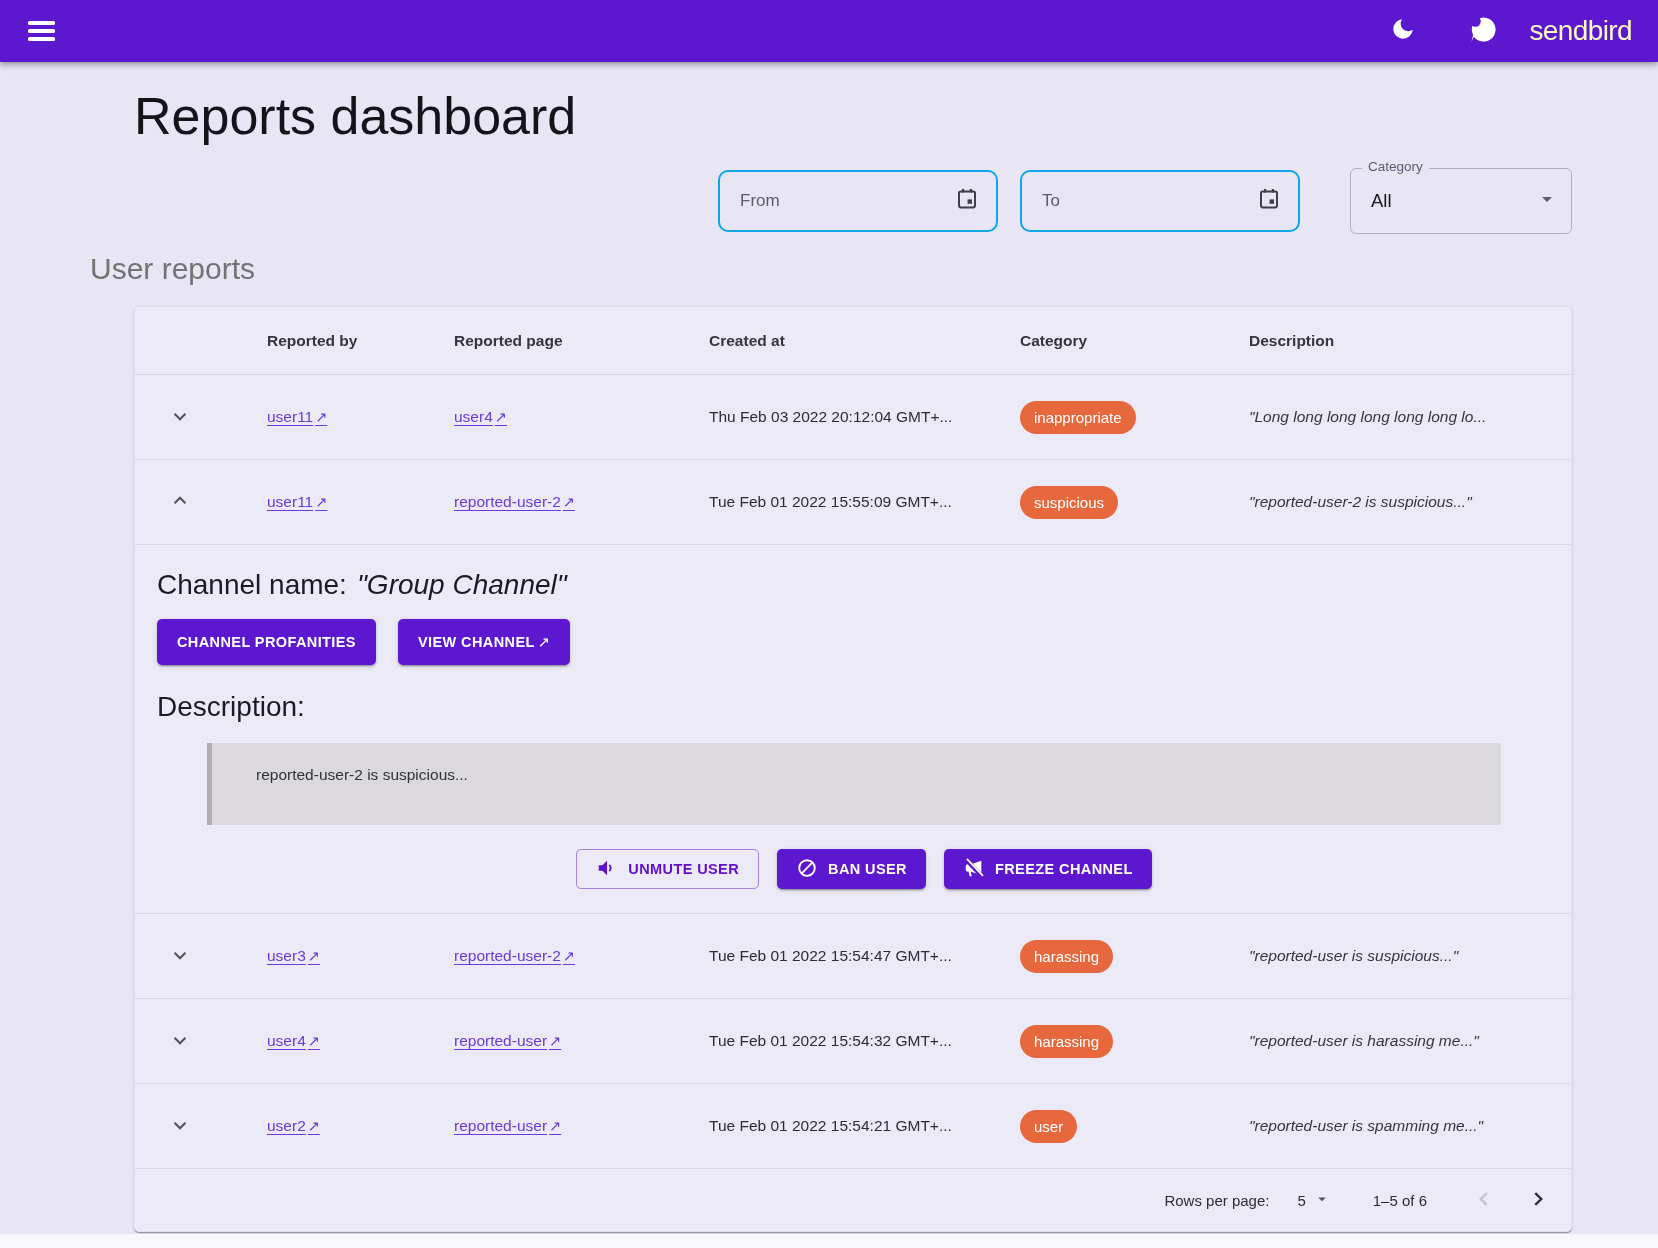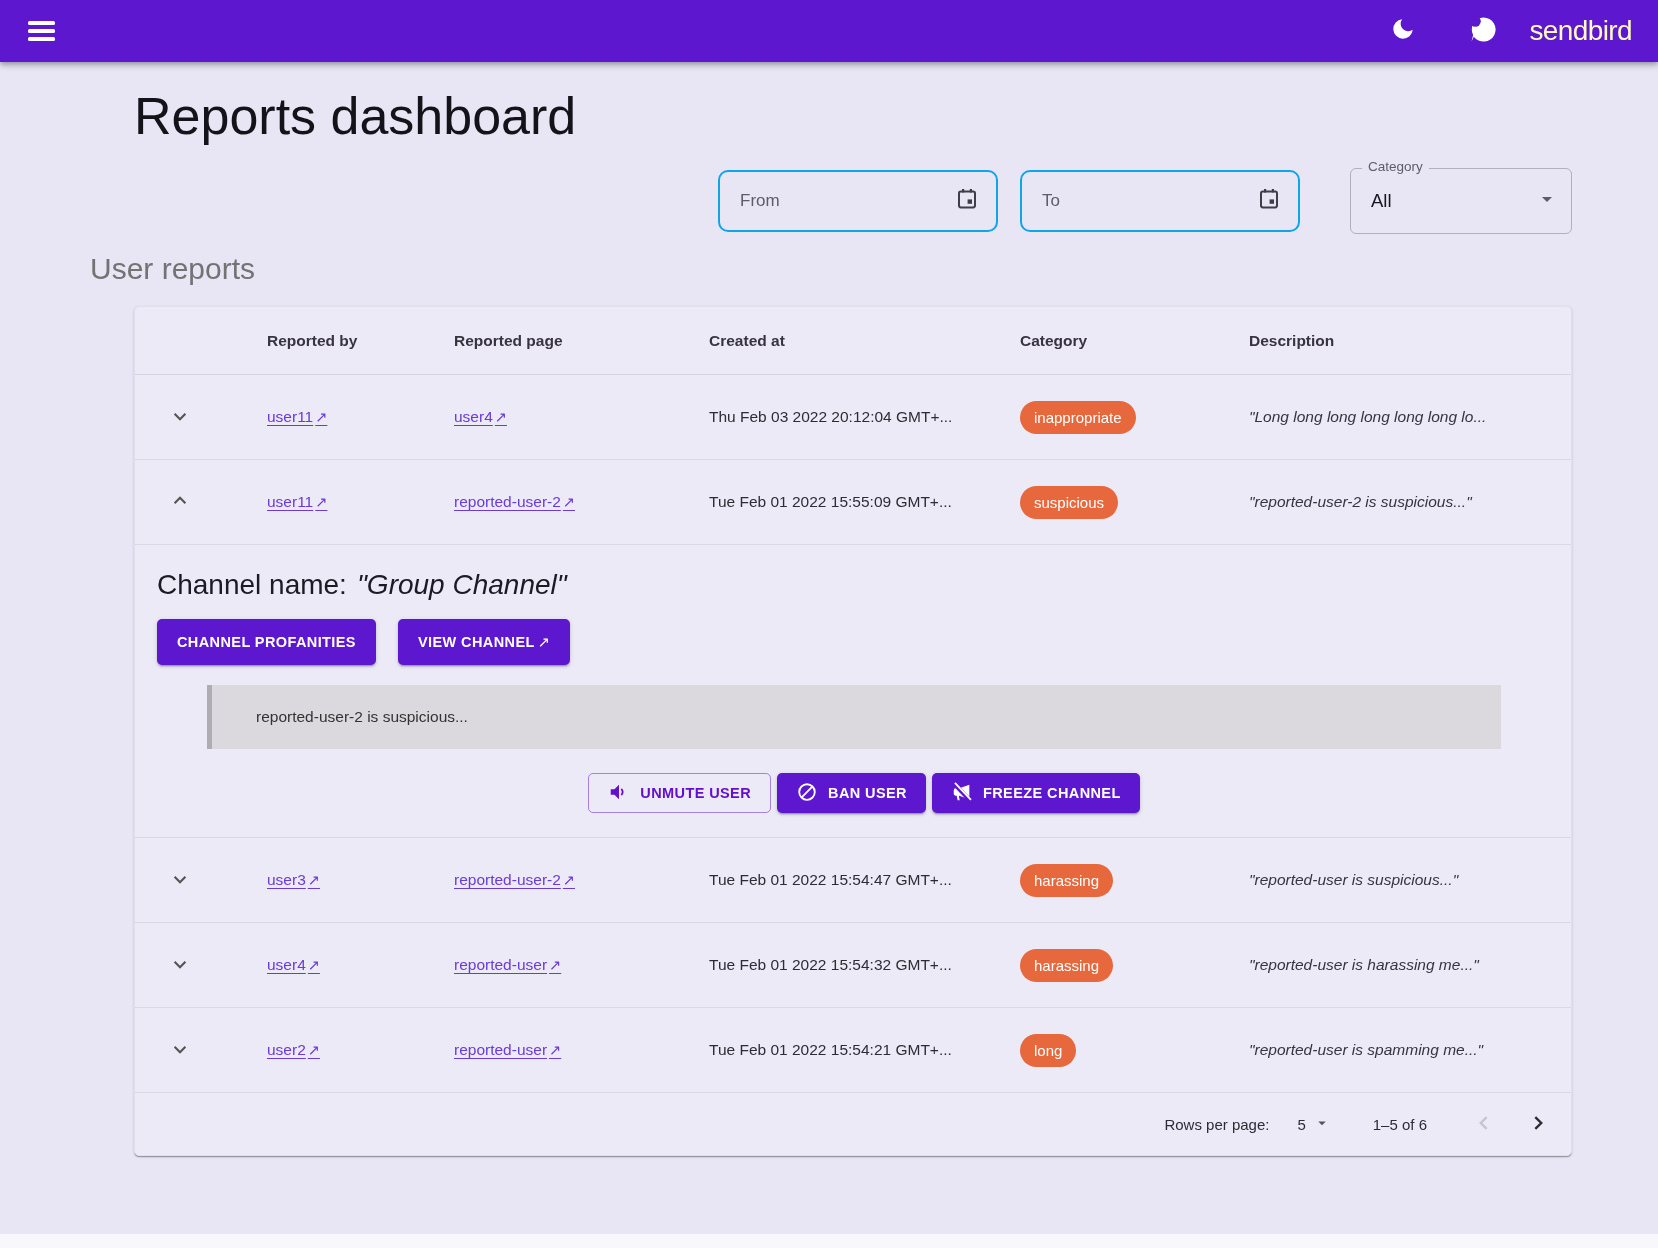--- a/index.html
+++ b/index.html
@@ -85,23 +85,23 @@
          display:inline-flex; align-items:center; justify-content:center;
          font-weight:700; letter-spacing:0.4px; }
   .btn-contained {
     background:#5D17CE; color:#fff; height:46px; padding:2px 20px; font-size:14.5px;
     box-shadow:0 3px 1px -2px rgba(0,0,0,.2), 0 2px 2px 0 rgba(0,0,0,.14), 0 1px 5px 0 rgba(0,0,0,.12);
   }
   .btn-contained .arr { font-weight:400; margin-left:3px; }
   .desc-label { margin-top:26px; font-size:28px; color:#1C1A22; }
   .quote {
     margin:20px 70px 0 50px; background:#DBD9DD; border-left:5px solid #AFADB3;
-    padding:23px 20px 23px 44px; font-size:15.5px; color:#333;
-  }
-  .actions { margin-top:24px; display:flex; justify-content:center; gap:6px;align-items:center; }
+    padding:23px 20px 41px 44px; font-size:15.5px; color:#333;
+  }
+  .actions { margin-top:24px; display:flex; justify-content:center; gap:18px;align-items:center; }
   .btn-action { height:40px; padding:0 19px; font-size:14.5px; gap:10px; }
   .btn-outlined {
     background:transparent; color:#6210CC; border:1px solid rgba(93,23,206,0.5);
   }
 
   
   .pagination {
     height:62px; display:flex; align-items:center; justify-content:flex-end;
     font-size:15px; color:#2E2C33; padding-right:14px;
   }
@@ -225,20 +225,21 @@
       </div>
       <div class="detail-btns">
         <button class="btn btn-contained">
           <span>CHANNEL PROFANITIES</span>
         </button>
         <button class="btn btn-contained">
           <span>VIEW CHANNEL</span>
             <span class="arr">↗</span>
         </button>
       </div>
+      <div class="desc-label">Description:</div>
       <div class="quote">reported-user-2 is suspicious...</div>
       <div class="actions">
         <button class="btn btn-action btn-outlined">
           <span>
             <svg width="22" height="22" viewBox="0 0 24 24">
               <path d="M3 9v6h4l5 5V4L7 9H3z" fill="#6210CC"></path>
               <path d="M14.5 8.7a4.4 4.4 0 0 1 0 6.6" fill="none" stroke="#6210CC" stroke-width="2"></path>
             </svg>
           </span>
           <span>UNMUTE USER</span>
@@ -299,21 +300,21 @@
       <div class="cell c-exp">
         <button class="chev-btn">
           <span><svg width="26" height="26" viewBox="0 0 24 24">
                 <path d="M7 10l5 5 5-5" fill="none" stroke="#555" stroke-width="2"></path>
               </svg></span>
         </button>
       </div>
       <div class="cell"><a class="ulink"><span>user2</span><span class="arr">↗</span></a></div>
       <div class="cell"><a class="ulink"><span>reported-user</span><span class="arr">↗</span></a></div>
       <div class="cell"><span class="date-txt">Tue Feb 01 2022 15:54:21 GMT+...</span></div>
-      <div class="cell"><span class="badge">long</span></div>
+      <div class="cell"><span class="badge">user</span></div>
       <div class="cell"><span class="desc-txt">"reported-user is spamming me..."</span></div>
     </div>
 
     <div class="pagination">
       <span>Rows per page:</span>
       <span class="rpp-select">
         <span>5</span>
         <span>
           <svg width="18" height="18" viewBox="0 0 24 24">
               <path d="M7 10l5 5 5-5z" fill="#55525C"></path>

